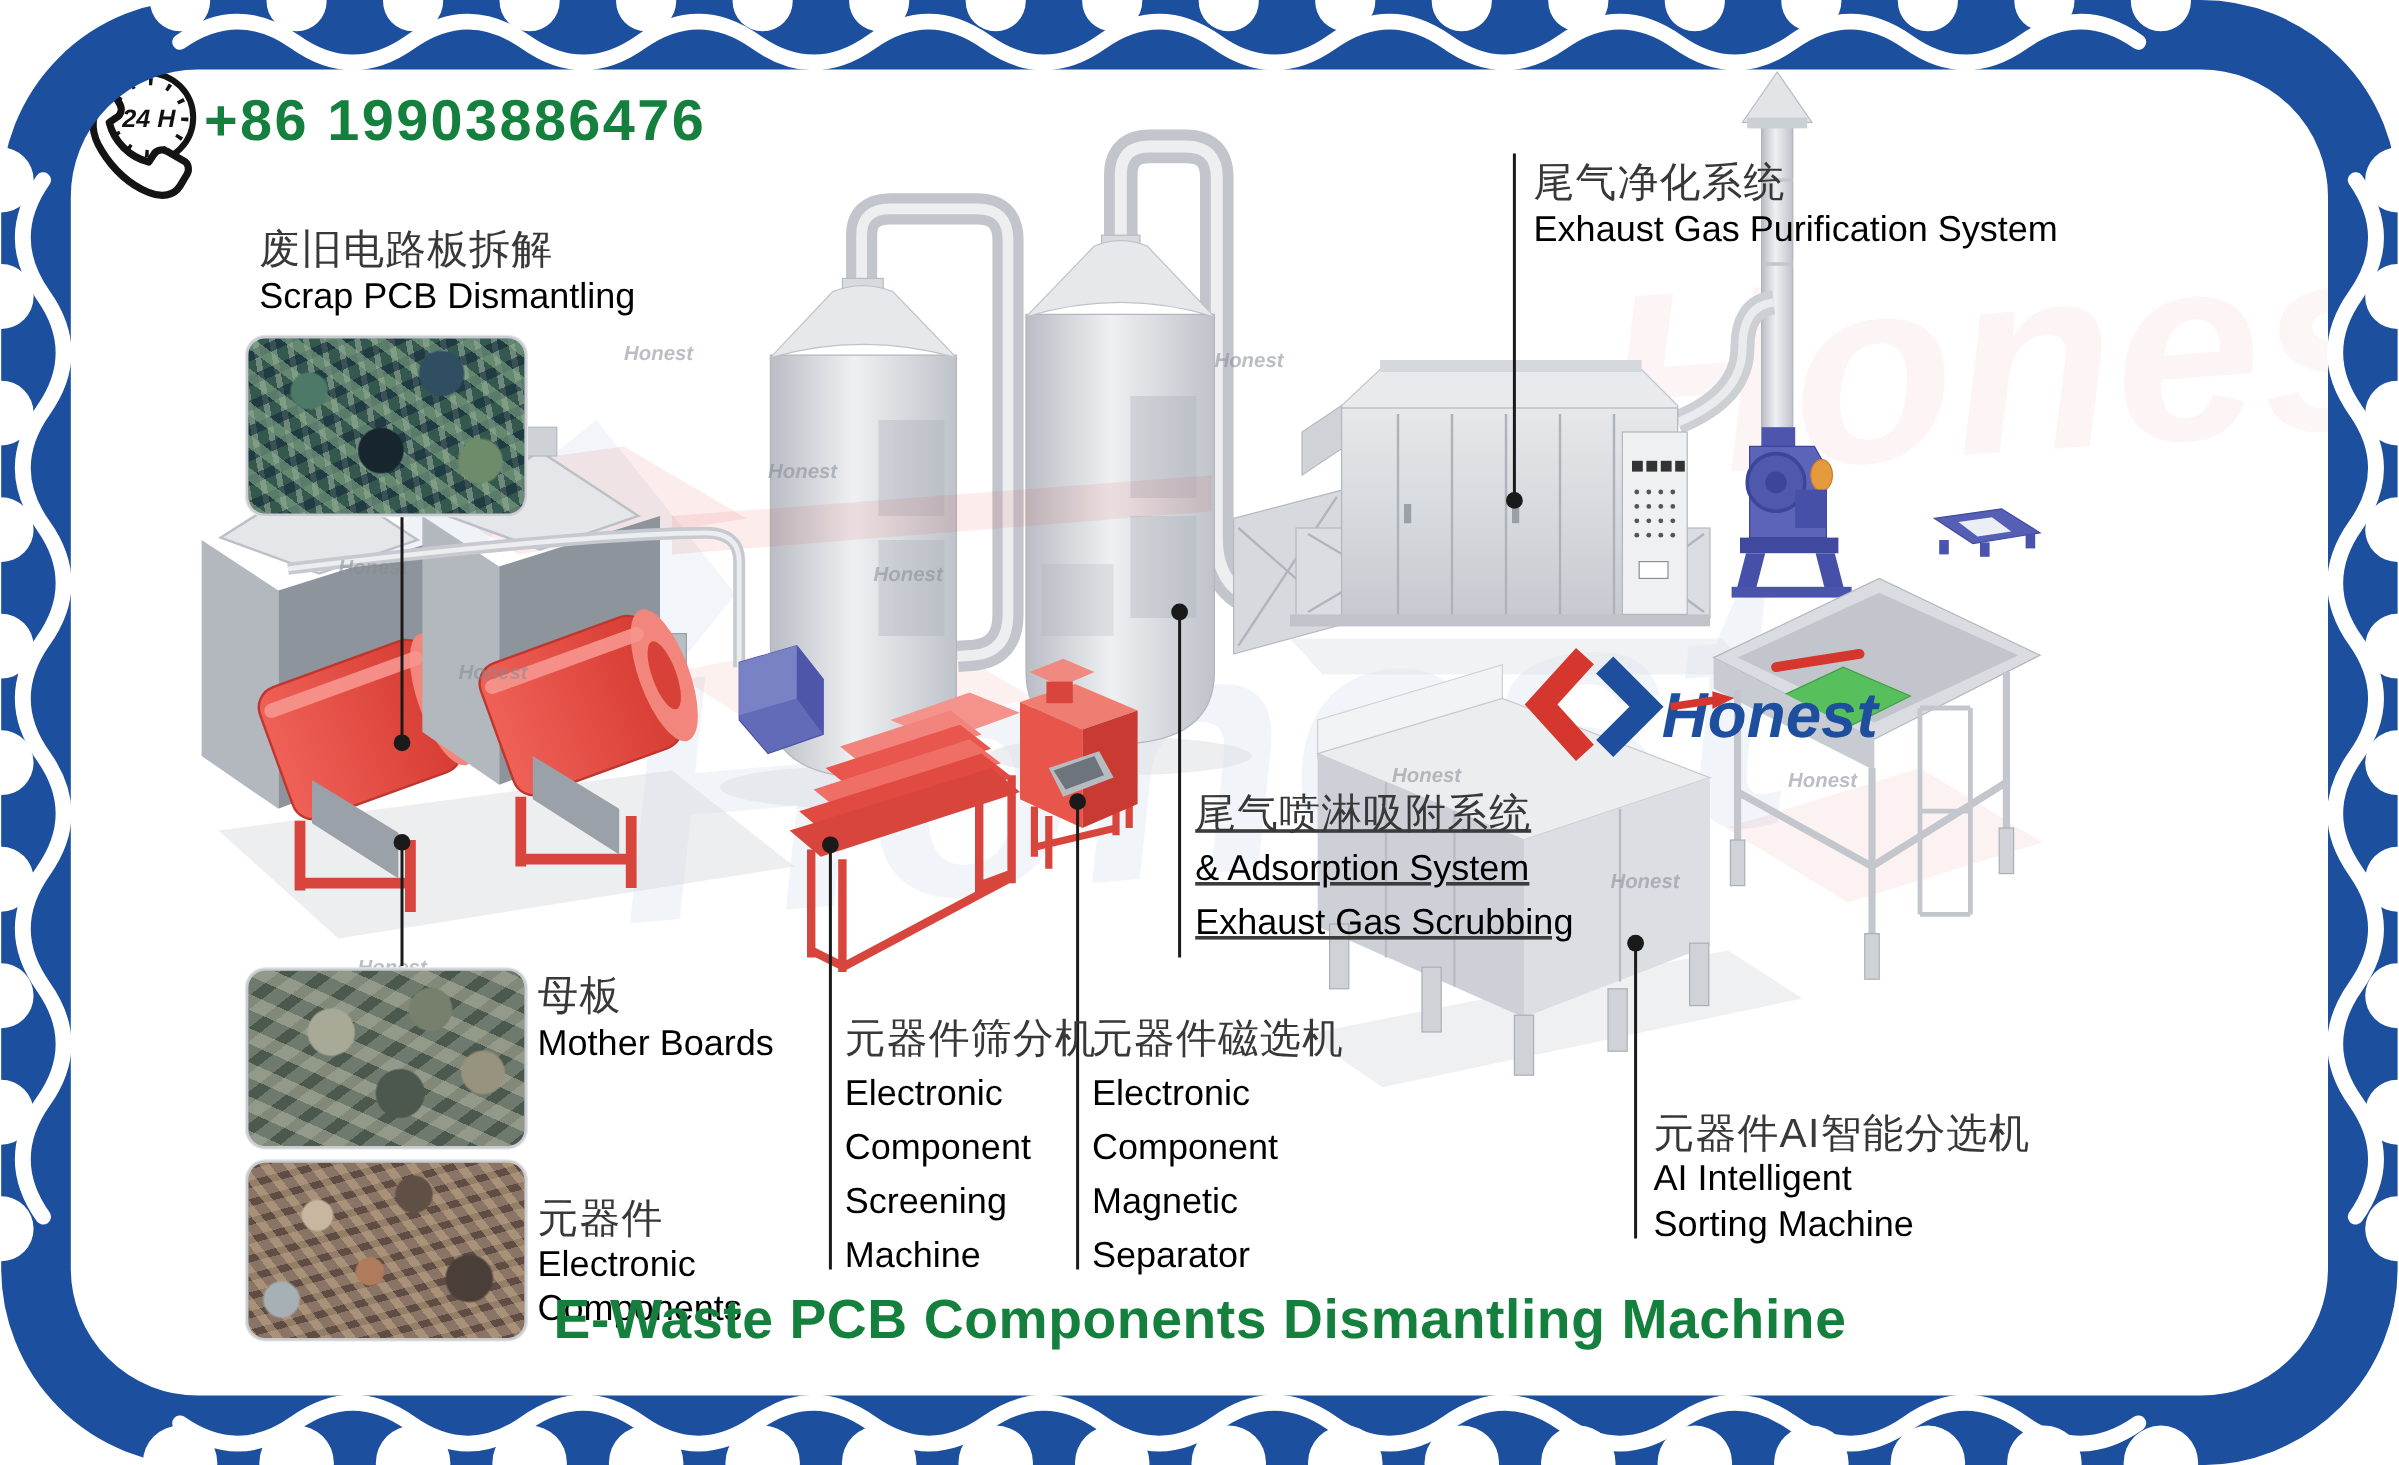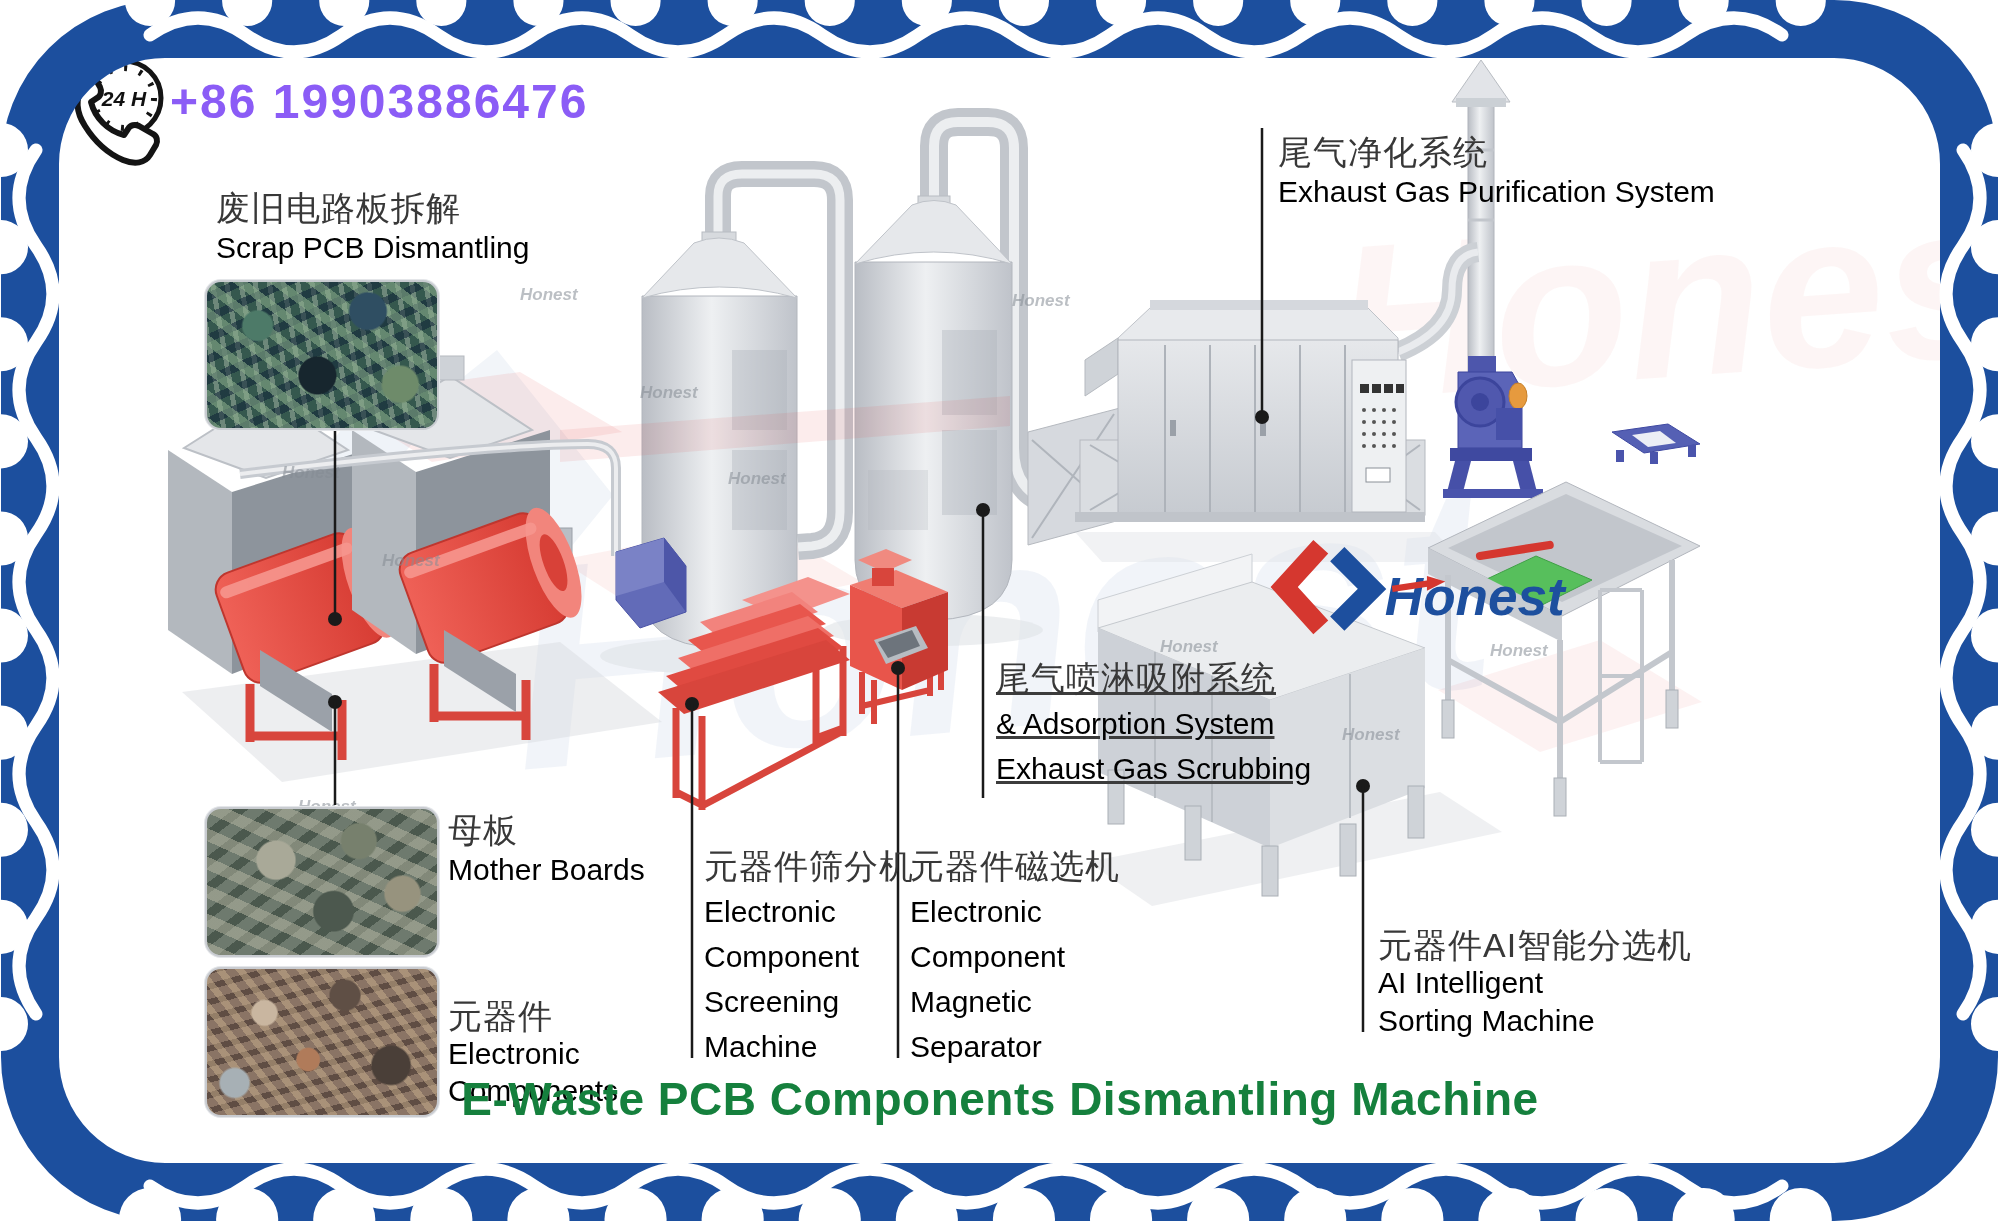--- a/index.html
+++ b/index.html
@@ -40,21 +40,21 @@
       #8a7465;}
   
   .lbl{position:absolute;z-index:20;color:#3c3c3c;margin-top:14px;}
   .zh{font-size:34px;letter-spacing:1px;color:#383838;}
   .en{font-size:30px;color:#000000;}
   .lh40 div{line-height:40px;}
   .lh45 div{line-height:45px;}
   .lh38 div{line-height:38px;}
   .lh37 div{line-height:37px;}
   .phone-number{position:absolute;left:170px;top:74px;z-index:22;
-    font-size:48px;font-weight:bold;letter-spacing:2px;color:#8b5cf6;}
+    font-size:48px;font-weight:bold;letter-spacing:2px;color:#15803d;}
   .main-title{position:absolute;left:450px;top:1072px;width:1100px;text-align:center;z-index:22;
     font-size:46px;font-weight:bold;letter-spacing:0.5px;color:#15803d;}
 </style>
 </head>
 <body>
 
 <div class="canvas">
 
   <svg class="layer" style="z-index:10" viewBox="0 0 1999 1221">
     <defs>

